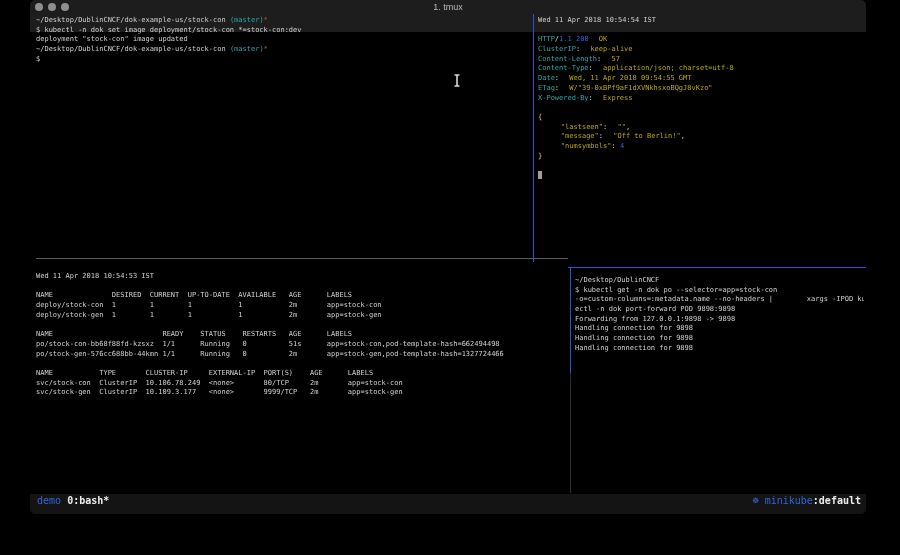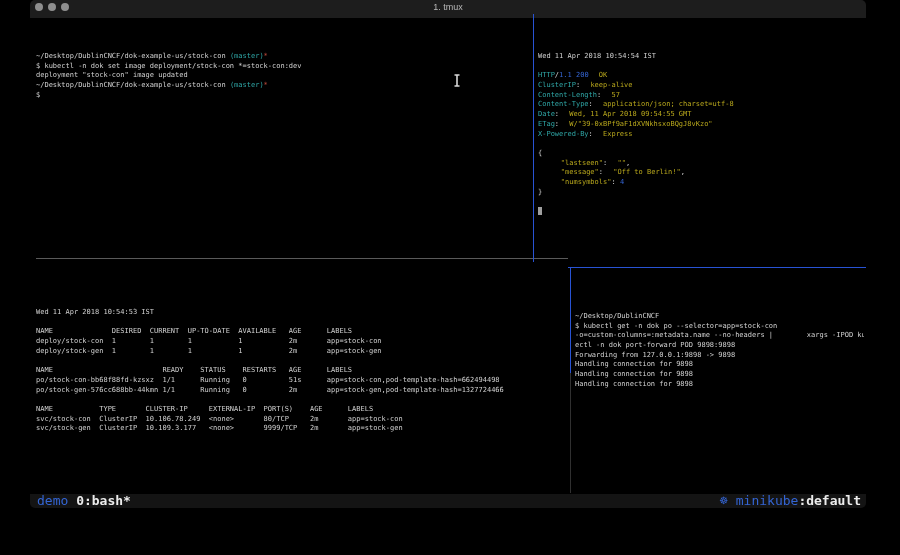--- a/index.html
+++ b/index.html
@@ -1,40 +1,40 @@
 <!DOCTYPE html>
 <html><head>
 <meta charset="utf-8">
 <style>
   html,body{margin:0;padding:0;background:#000;}
   body{position:relative;width:900px;height:555px;overflow:hidden;
        font-family:"DejaVu Sans Mono",monospace;}
   .window{position:absolute;left:30px;top:0;width:836px;height:508px;background:#000;
           border-radius:5px;}
-  .titlebar{position:absolute;left:0;top:0;right:0;height:18px;background:#1d1d1d;
+  .titlebar{position:absolute;left:0;top:0;right:0;height:32px;background:#1d1d1d;
             border-radius:5px 5px 0 0;}
   .lights{position:absolute;left:5px;top:3px;display:flex;gap:5px;}
   .light{width:8px;height:8px;border-radius:50%;background:#8f8f8f;}
   .title{position:absolute;left:0;right:0;top:2px;text-align:center;
          font:9px "Liberation Sans",sans-serif;color:#b8b8b8;}
-  .pane{position:absolute;overflow:hidden;margin-top:36px;}
+  .pane{position:absolute;overflow:hidden;}
   .tline{white-space:pre;height:9.7px;line-height:9.7px;font-size:7px;}
   .w{color:#d2d2d2;}
   .c{color:#2fa7a7;}
   .y{color:#b9a81c;padding-left:6px;}
   .b{color:#3465d4;}
   .r{color:#bb4a3a;}
   .wb{color:#ececec;font-weight:bold;}
   .cur{display:inline-block;background:#9f9f9f;width:4.3px;height:8px;}
   .divider{position:absolute;}
   .div-gray{background:#5a5a5a;}
   .div-blue{background:#2853d4;}
   .div-dim{background:#303030;}
-  .statusbar{position:absolute;left:0;top:494px;right:0;height:14px;background:#141414;
-             border-radius:0 0 5px 5px;font-size:13px;line-height:14px;}
+  .statusbar{position:absolute;left:0;top:494px;right:0;height:20px;background:#141414;
+             border-radius:0 0 5px 5px;font-size:10px;line-height:14px;}
   .sb-left{position:absolute;left:7px;top:0;white-space:pre;}
   .sb-right{position:absolute;right:5px;top:0;white-space:pre;}
   .ibeam{position:absolute;left:453px;top:72px;}
 </style>
 </head>
 <body>
 
 <div class="window">
 
   <div class="titlebar">

